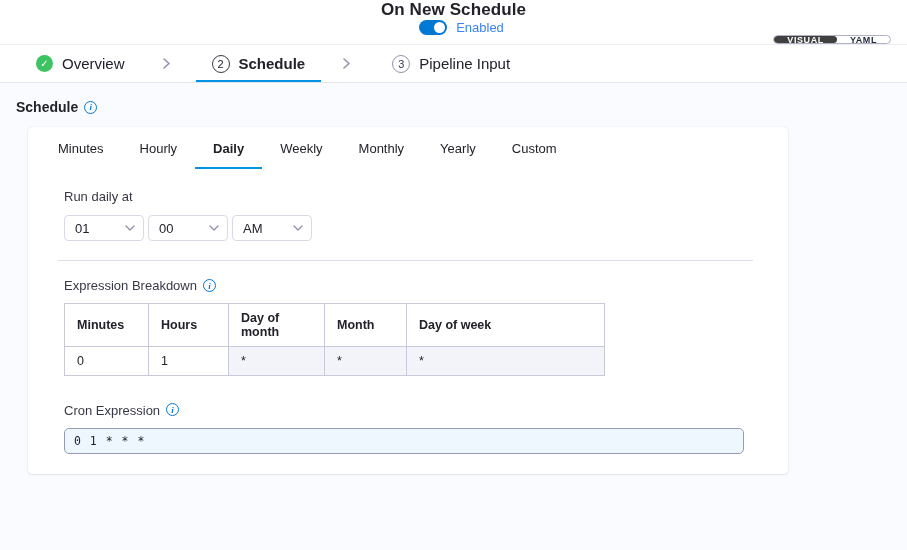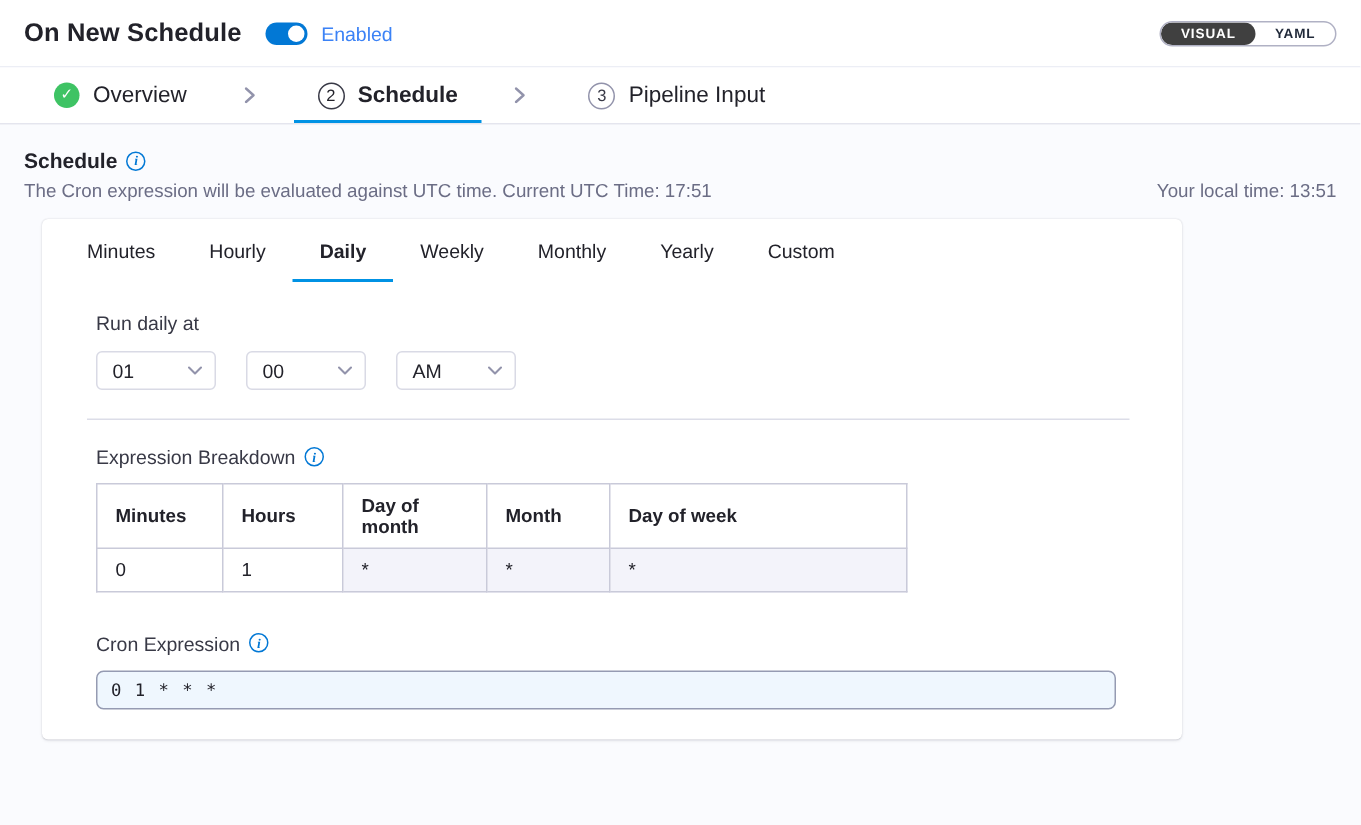--- a/index.html
+++ b/index.html
@@ -13,20 +13,21 @@
   }
 
   
   .topbar {
     height: 45px;
     background: #ffffff;
     border-bottom: 1px solid #eceef5;
     display: flex;
     align-items: center;
     padding: 0 16px;
+    flex-direction: column;
   }
   .page-title { font-size: 17px; font-weight: bold; letter-spacing: 0.1px; }
   .toggle-wrap { display: flex; align-items: center; margin-left: 16px; }
   .toggle {
     width: 28px; height: 15px;
     background: #0278d5;
     border-radius: 8px;
     position: relative;
     cursor: pointer;
   }
@@ -121,21 +122,21 @@
   .tab {
     font-size: 13px; color: #22222a;
     padding: 14px 18px 11px 18px;
     border-bottom: 2px solid transparent;
     cursor: pointer;
   }
   .tab.active { font-weight: bold; border-bottom-color: #0092e4; }
 
   .panel { padding: 0 35px 0 36px; }
   .run-label { margin-top: 20px; font-size: 13px; color: #383946; }
-  .selects { display: flex; gap: 20px; margin-top: 11px; }
+  .selects { display: flex; gap: 4px; margin-top: 11px; }
   .select-box {
     width: 80px; height: 26px;
     border: 1px solid #d9dae5; border-radius: 4px;
     background: #ffffff;
     display: flex; align-items: center;
     padding: 0 8px 0 10px;
     font-size: 13px; color: #22222a;
     cursor: pointer;
   }
   .select-box .chev { margin-left: auto; display: flex; align-items: center; }
@@ -221,24 +222,20 @@
   <div class="step">
     <span class="num-circle muted">3</span>
     <span class="step-label">Pipeline Input</span>
   </div>
 </div>
 
 <div class="section">
   <div class="section-title-row">
     <span class="section-title">Schedule</span>
     <span class="info-icon">i</span>
-  </div>
-  <div class="caption-row">
-    <span>The Cron expression will be evaluated against UTC time. Current UTC Time: 17:51</span>
-    <span>Your local time: 13:51</span>
   </div>
 
   <div class="card">
     <div class="tabs">
       <div class="tab">Minutes</div>
       <div class="tab">Hourly</div>
       <div class="tab active">Daily</div>
       <div class="tab">Weekly</div>
       <div class="tab">Monthly</div>
       <div class="tab">Yearly</div>

